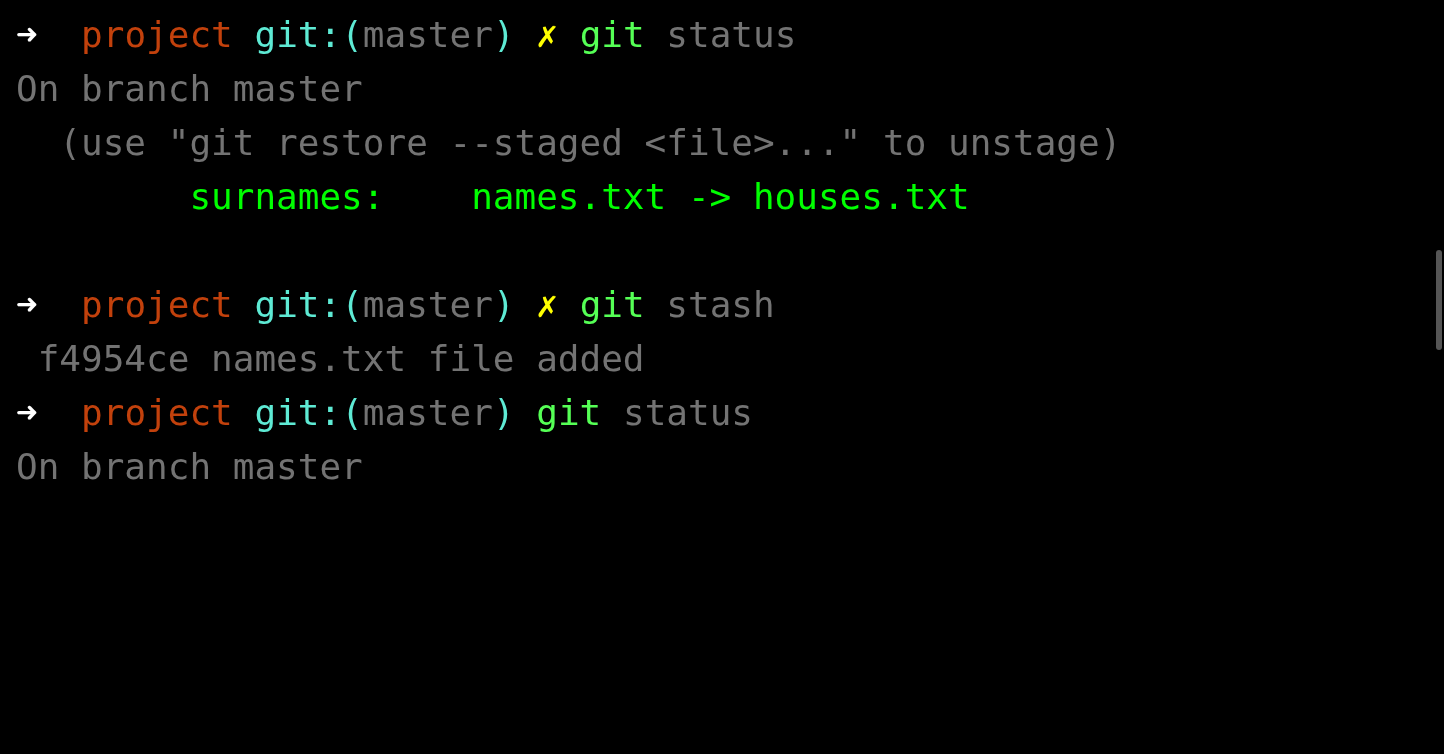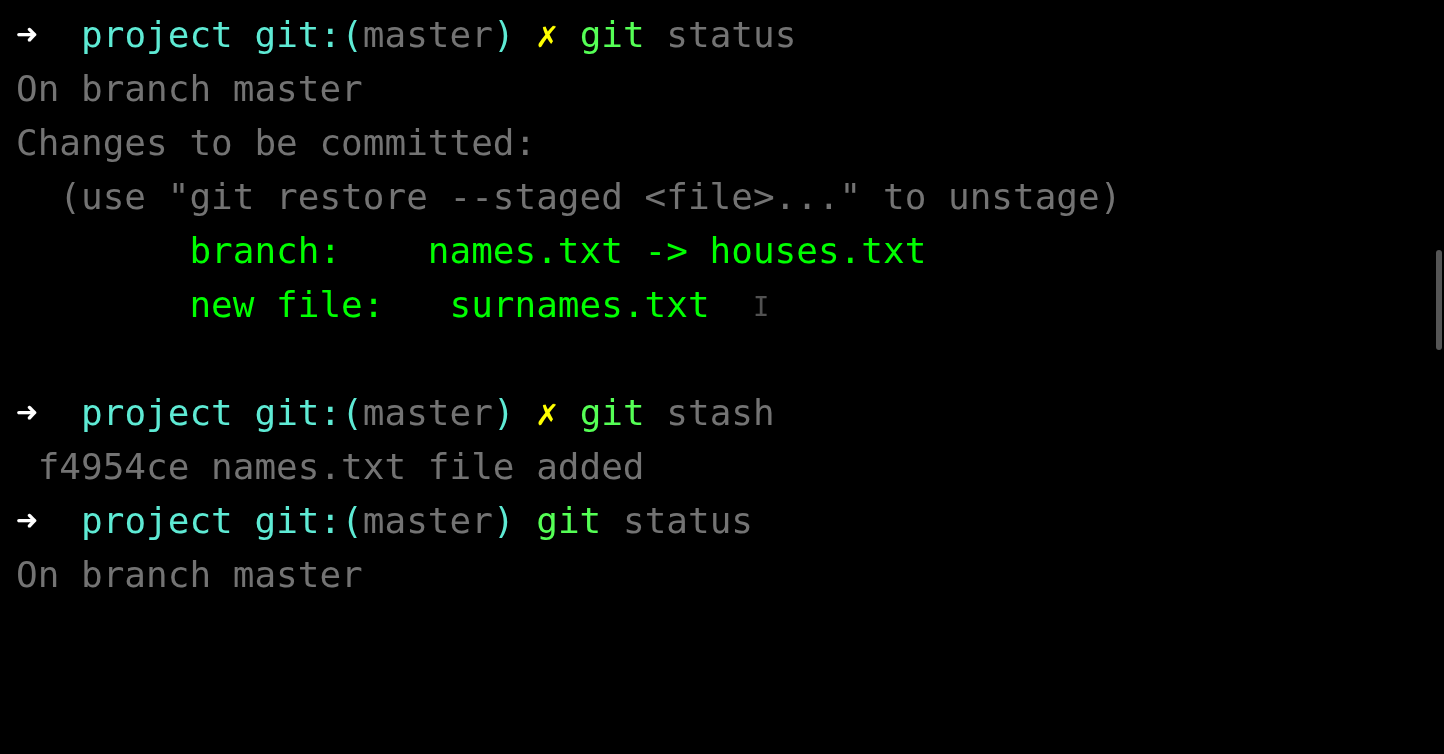--- a/index.html
+++ b/index.html
@@ -12,21 +12,21 @@
       color: #ffffff;
       width: 1444px;
       height: 754px;
       box-sizing: border-box;
       overflow: hidden;
     }
     .line {
       white-space: pre;
     }
     .arrow { color: #ffffff; }
-    .cyan { color: #5eead4; }
+    .cyan { color: #c2410c; }
     .blue { color: #5eead4; }
     .red { color: #737373; }
     .yellow { color: #ffff00; }
     .green { color: #00ff00; }
     .lightgreen { color: #55ff55; }
     .white { color: #737373; }
     .cursor-text { color: #888888; opacity: 0.6; font-size: 0.75em; vertical-align: middle; }
     .scrollbar {
       position: absolute;
       right: 2px;
@@ -36,24 +36,22 @@
       background: #555555;
       border-radius: 3px;
     }
   </style>
 </head>
 <body>
 
 <div>
   <div class="line"><span class="arrow">➜</span><span>  </span><span class="cyan">project</span><span> </span><span class="blue">git:(</span><span class="red">master</span><span class="blue">)</span><span> </span><span class="yellow">✗</span><span> </span><span class="lightgreen">git</span><span> </span><span class="white">status</span></div>
   <div class="line white">On branch master</div>
-  <div class="line white">Changes to be committed:</div>
   <div class="line white">  (use "git restore --staged &lt;file&gt;..." to unstage)</div>
-  <div class="line"><span class="green">        branch:    </span><span class="green">names.txt -&gt; houses.txt</span></div>
-  <div class="line"><span class="green">        new file:   </span><span class="green">surnames.txt  </span><span class="cursor-text">I</span></div>
+  <div class="line"><span class="green">        surnames:    </span><span class="green">names.txt -&gt; houses.txt</span></div>
   <div class="line">&nbsp;</div>
   <div class="line"><span class="arrow">➜</span><span>  </span><span class="cyan">project</span><span> </span><span class="blue">git:(</span><span class="red">master</span><span class="blue">)</span><span> </span><span class="yellow">✗</span><span> </span><span class="lightgreen">git</span><span> </span><span class="white">stash</span></div>
   <div class="line white"> f4954ce names.txt file added</div>
   <div class="line"><span class="arrow">➜</span><span>  </span><span class="cyan">project</span><span> </span><span class="blue">git:(</span><span class="red">master</span><span class="blue">)</span><span> </span><span class="lightgreen">git</span><span> </span><span class="white">status</span></div>
   <div class="line white">On branch master</div>
 </div>
 
 <div class="scrollbar"></div>
 
 </body></html>

